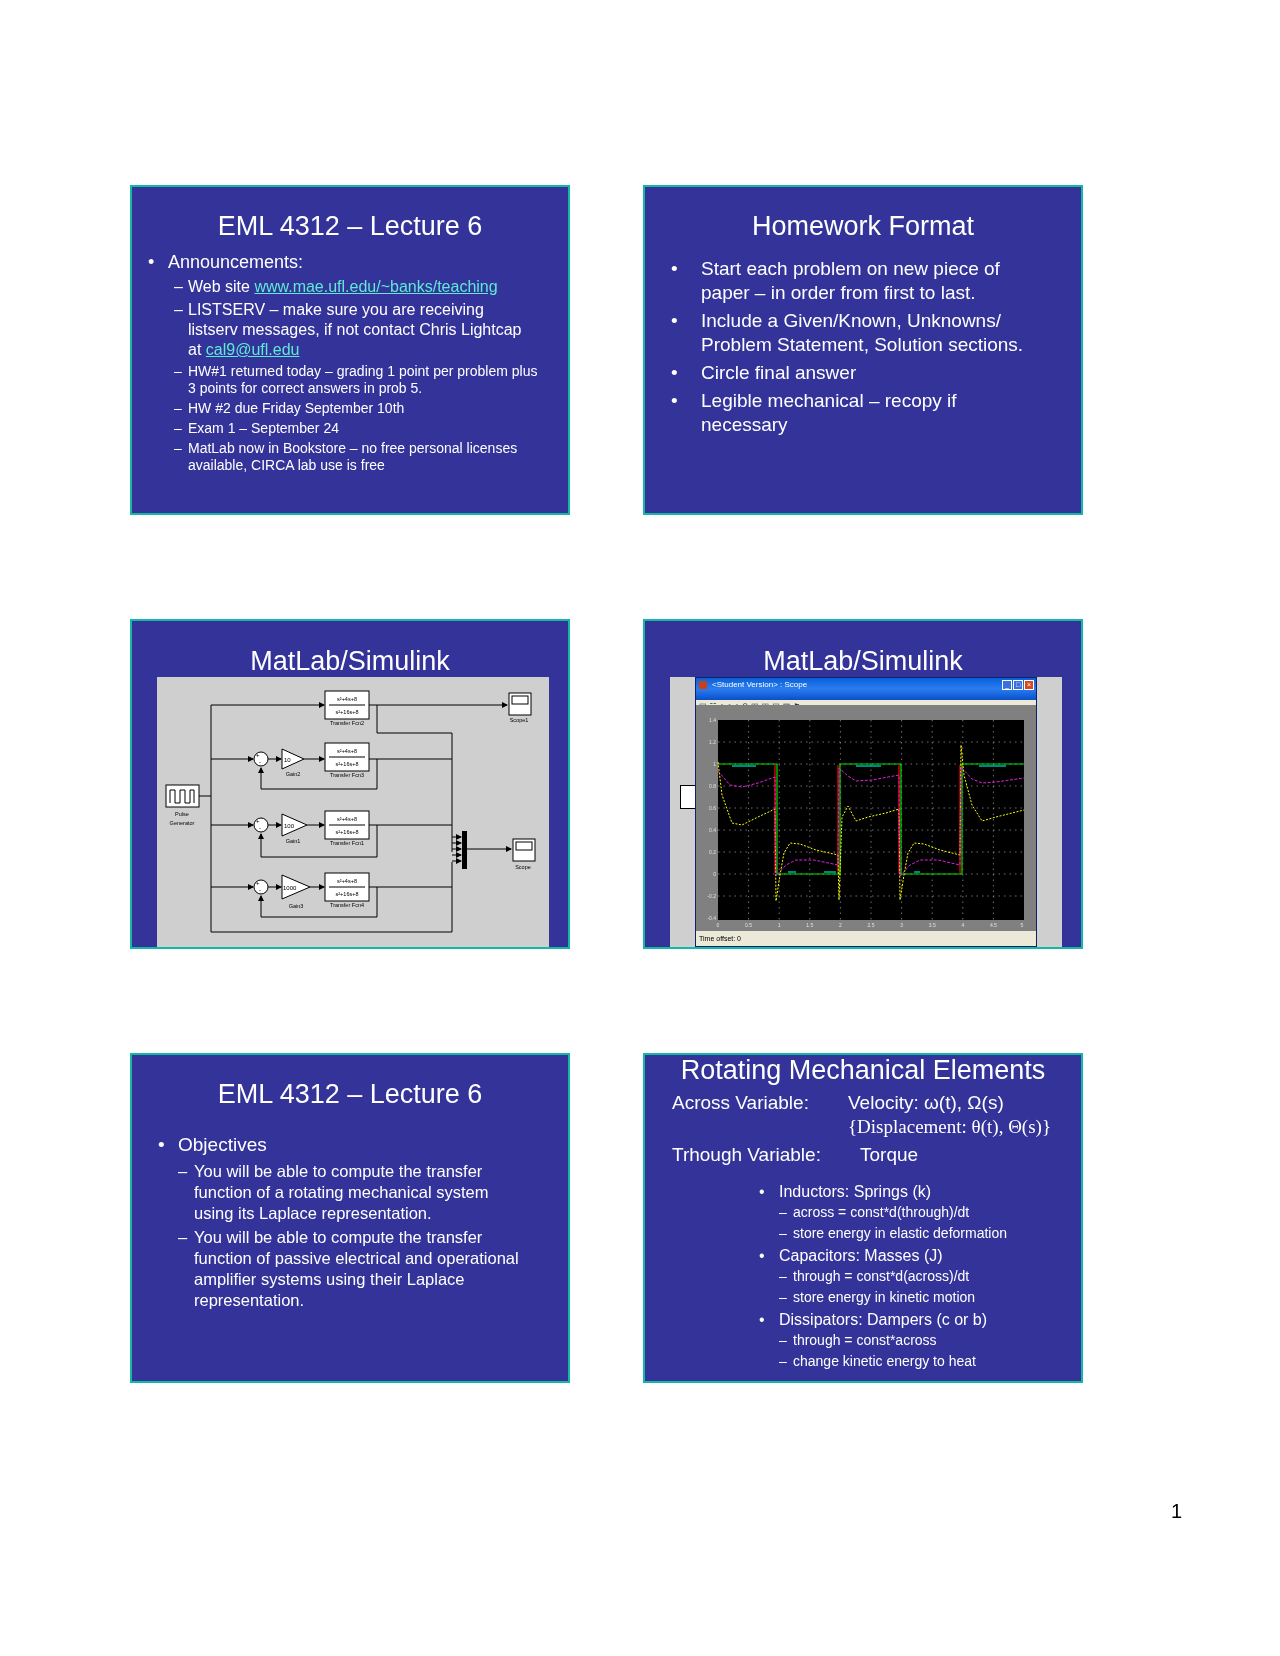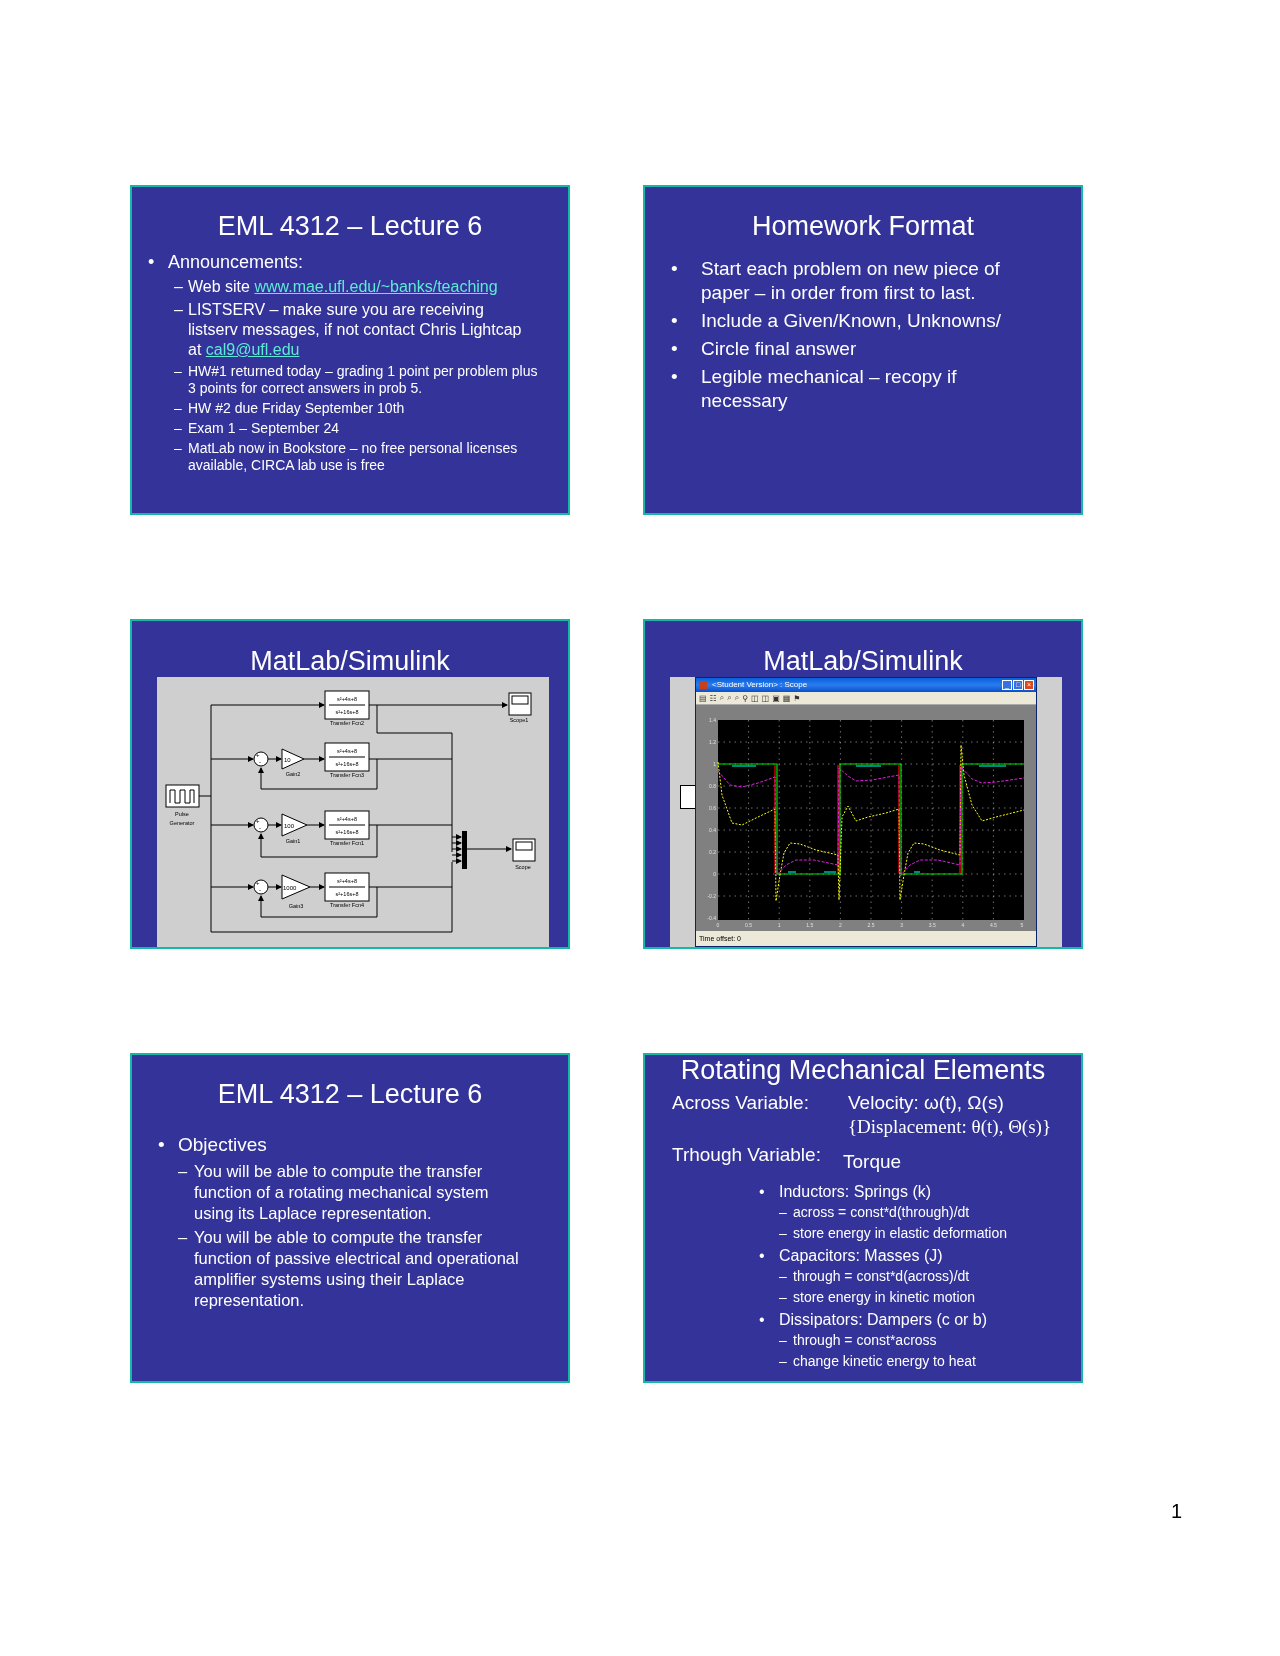--- a/index.html
+++ b/index.html
@@ -20,21 +20,21 @@
   .hw .item { font-size: 19px; line-height: 24px; position: relative; padding-left: 56px; margin-bottom: 4px; }
   .hw .item .bul { position: absolute; left: 26px; top: 0; }
 
   
   .sim-canvas { position: absolute; left: 25px; top: 56px; width: 392px; height: 270px; background: #cfcfcf; }
   .sim-canvas svg { position: absolute; left: 0; top: 0; }
 
   
   .scope-bg { position: absolute; left: 25px; top: 56px; width: 392px; height: 270px; background: #cfcfcf; }
   .scope-win { position: absolute; left: 50px; top: 56px; width: 340px; height: 268px; background: #ece9d8; border: 1px solid #0a246a; }
-  .scope-titlebar { height: 14px; background: linear-gradient(#0a5fd8, #2a7cf0 50%, #0a50c8); color: #fff; font-size: 8px; line-height: 14px; padding-left: 16px; position: relative; }
+  .scope-titlebar { height: 22px; background: linear-gradient(#0a5fd8, #2a7cf0 50%, #0a50c8); color: #fff; font-size: 8px; line-height: 14px; padding-left: 16px; position: relative; }
   .scope-titlebar .app-icon { position: absolute; left: 3px; top: 3px; width: 8px; height: 8px; background: #c8401a; }
   .win-btns { position: absolute; right: 2px; top: 2px; display: flex; gap: 1px; }
   .win-btn { width: 10px; height: 10px; background: #3a6fe0; border: 1px solid #fff; box-sizing: border-box; font-size: 7px; line-height: 8px; text-align: center; color: #fff; }
   .win-btn.close { background: #d9491f; }
   .scope-toolbar { height: 12px; background: #ece9d8; border-bottom: 1px solid #aaa; display: flex; gap: 3px; padding-left: 3px; align-items: center; font-size: 8px; color: #333; }
   .scope-plotarea { position: absolute; left: 0; top: 27px; width: 340px; height: 226px; background: #808080; }
   .scope-status { position: absolute; left: 0; bottom: 0; width: 340px; height: 14px; background: #ece9d8; font-size: 7px; line-height: 14px; padding-left: 3px; color: #000; box-sizing: border-box; }
 
   .rot-row { position: absolute; font-size: 19px; line-height: 23px; }
   .page-number { position: absolute; right: 98px; top: 1500px; font-size: 20px; color: #000; }
@@ -80,20 +80,21 @@
   <div class="slide-title" style="top:24px;">Homework Format</div>
   <div class="ul" style="left:0; top:70px; width:436px;">
     <div class="item">
         <span class="bul">•</span>
         <div>Start each problem on new piece of</div>
         <div>paper – in order from first to last.</div>
       </div>
     <div class="item">
         <span class="bul">•</span>
         <div>Include a Given/Known, Unknowns/</div>
+        <div>Problem Statement, Solution sections.</div>
       </div>
     <div class="item">
         <span class="bul">•</span>
         <div>Circle final answer</div>
       </div>
     <div class="item">
         <span class="bul">•</span>
         <div>Legible mechanical – recopy if</div>
         <div>necessary</div>
       </div>
@@ -327,21 +328,21 @@
     </div>
   </div>
 </div>
 
 <div class="slide" style="left:643px; top:1053px;">
   <div class="slide-title" style="top:0px; font-size:27px;">Rotating Mechanical Elements</div>
   <div class="rot-row" style="left:27px; top:36px;">Across Variable:</div>
   <div class="rot-row" style="left:203px; top:36px;">Velocity: ω(t), Ω(s)</div>
   <div class="rot-row" style="left:203px; top:60px;font-family:Liberation Serif, serif;">{Displacement: θ(t), Θ(s)}</div>
   <div class="rot-row" style="left:27px; top:88px;">Trhough Variable:</div>
-  <div class="rot-row" style="left:198px; top:88px;margin-top:7px;">Torque</div>
+  <div class="rot-row" style="left:215px; top:88px;">Torque</div>
 
   <div class="ul" style="left:114px; top:127px; width:320px;">
     <div class="l1" style="font-size:16px; line-height:20px; margin-bottom:2px;"><span class="bul">•</span><span>Inductors:   Springs  (k)</span></div>
     <div class="l2 small" style="padding-left:34px; margin-bottom:4px;"><span class="dash" style="left:20px;">–</span><span>across = const*d(through)/dt</span></div>
     <div class="l2 small" style="padding-left:34px; margin-bottom:4px;"><span class="dash" style="left:20px;">–</span><span>store energy in elastic deformation</span></div>
     <div class="l1" style="font-size:16px; line-height:20px; margin-bottom:2px;"><span class="bul">•</span><span>Capacitors:  Masses  (J)</span></div>
     <div class="l2 small" style="padding-left:34px; margin-bottom:4px;"><span class="dash" style="left:20px;">–</span><span>through = const*d(across)/dt</span></div>
     <div class="l2 small" style="padding-left:34px; margin-bottom:4px;"><span class="dash" style="left:20px;">–</span><span>store energy in kinetic motion</span></div>
     <div class="l1" style="font-size:16px; line-height:20px; margin-bottom:2px;"><span class="bul">•</span><span>Dissipators:  Dampers (c or b)</span></div>
     <div class="l2 small" style="padding-left:34px; margin-bottom:4px;"><span class="dash" style="left:20px;">–</span><span>through = const*across</span></div>

